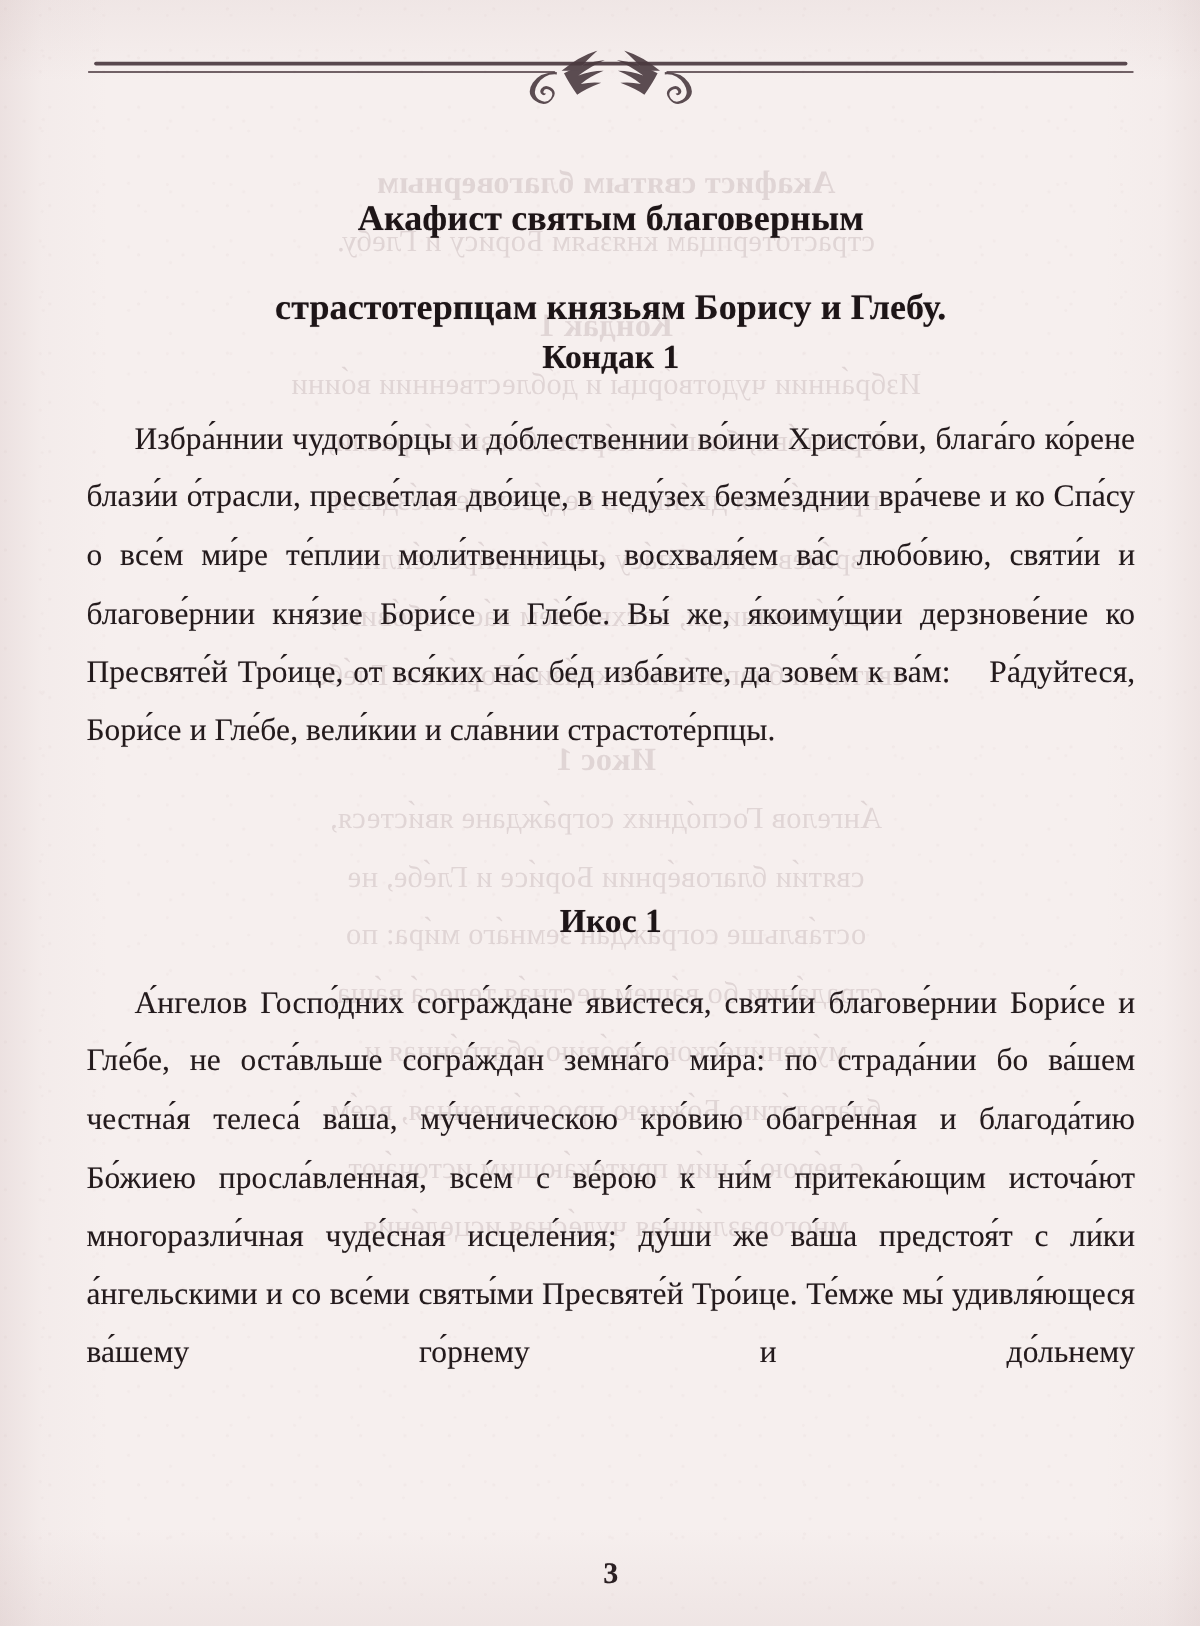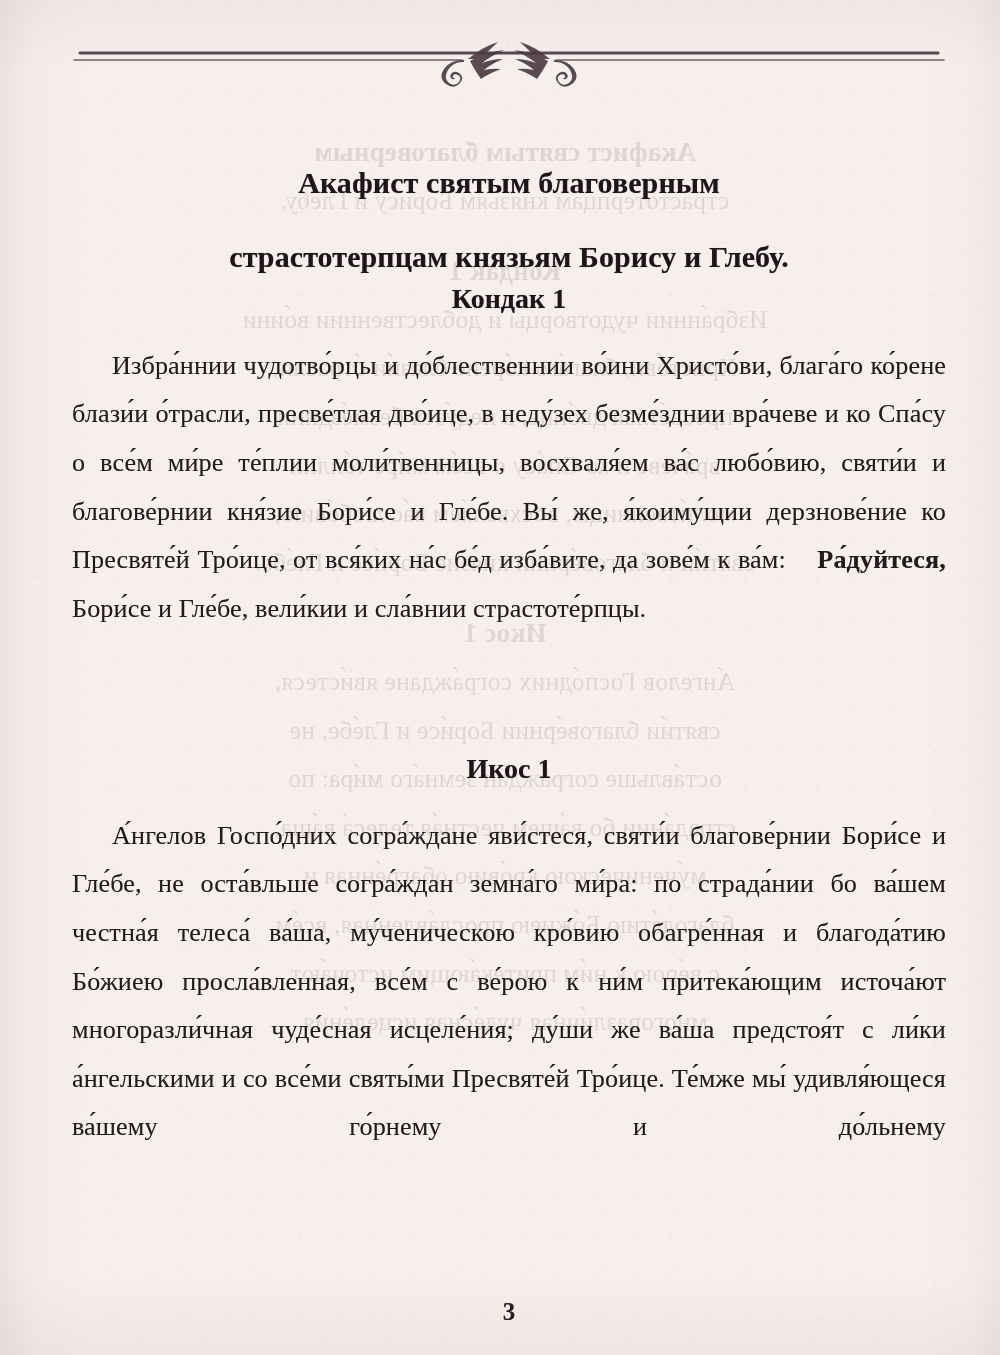--- a/index.html
+++ b/index.html
@@ -126,21 +126,21 @@
   .prayer {
     font-size: 26.2px;
     line-height: 48.6px;
     color: #231a1c;
     text-align: justify;
     text-align-last: left;
     letter-spacing: 0.1px;
     text-indent: 40px;
     text-shadow: 0 0 0.6px rgba(35,26,28,0.35);
   }
-  .prayer .refrain { font-weight: bold; margin-left: 24px; }
+  .prayer .refrain { font-weight: normal; margin-left: 24px; }
   .prayer.last-left { text-align-last: justify; }
 
   .block-kondak { position: absolute; left: 0; top: 282px; width: 874px; }
   .block-kondak .section-head { margin: 0 0 6px 0; }
   .block-ikos { position: absolute; left: 0; top: 752px; width: 874px; }
   .block-ikos .section-head { margin: 0 0 6px 0; }
 
   
   .folio {
     position: absolute;

